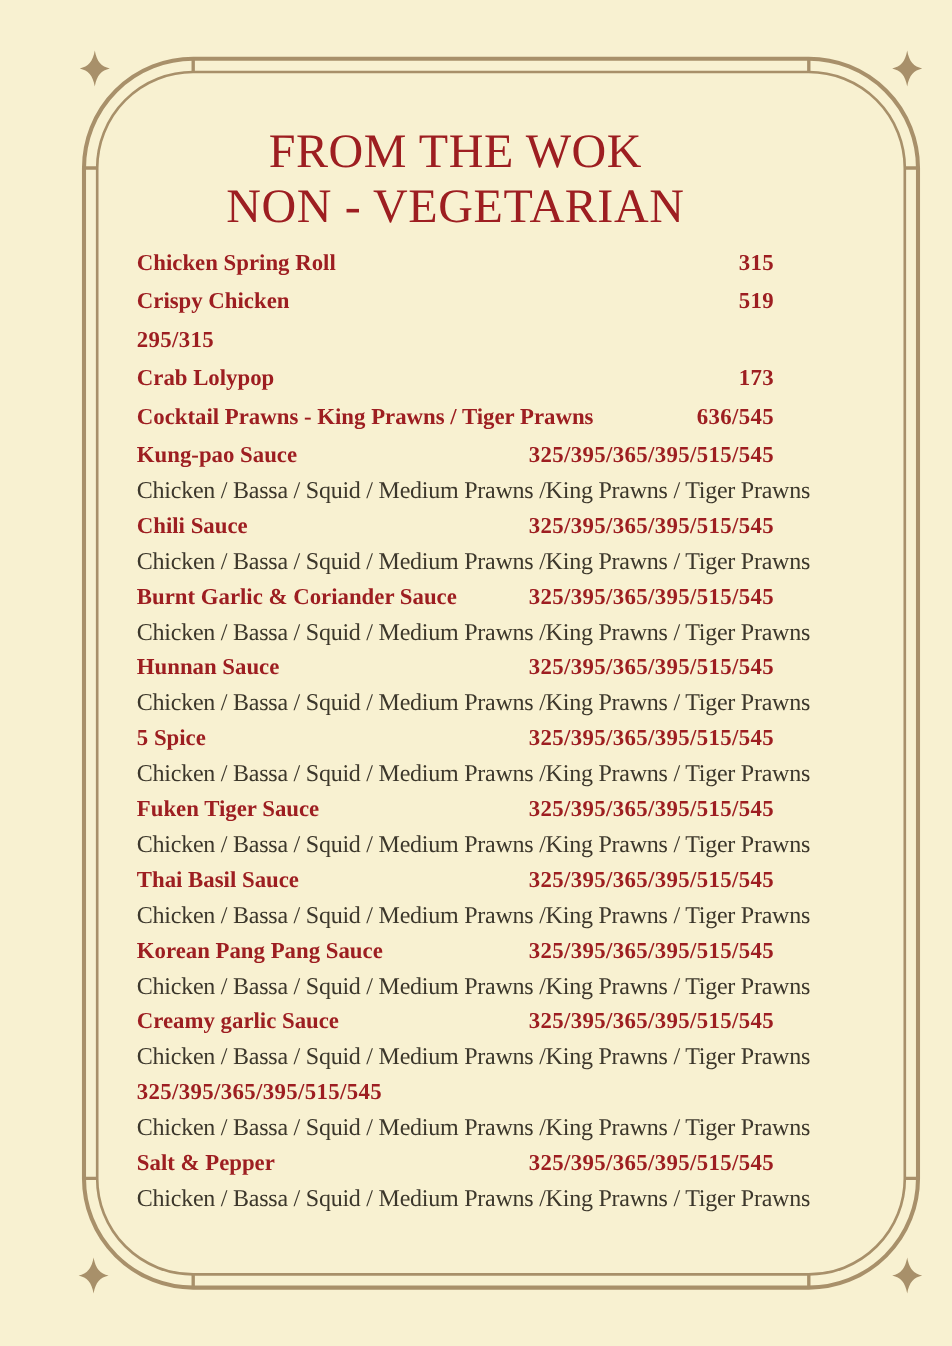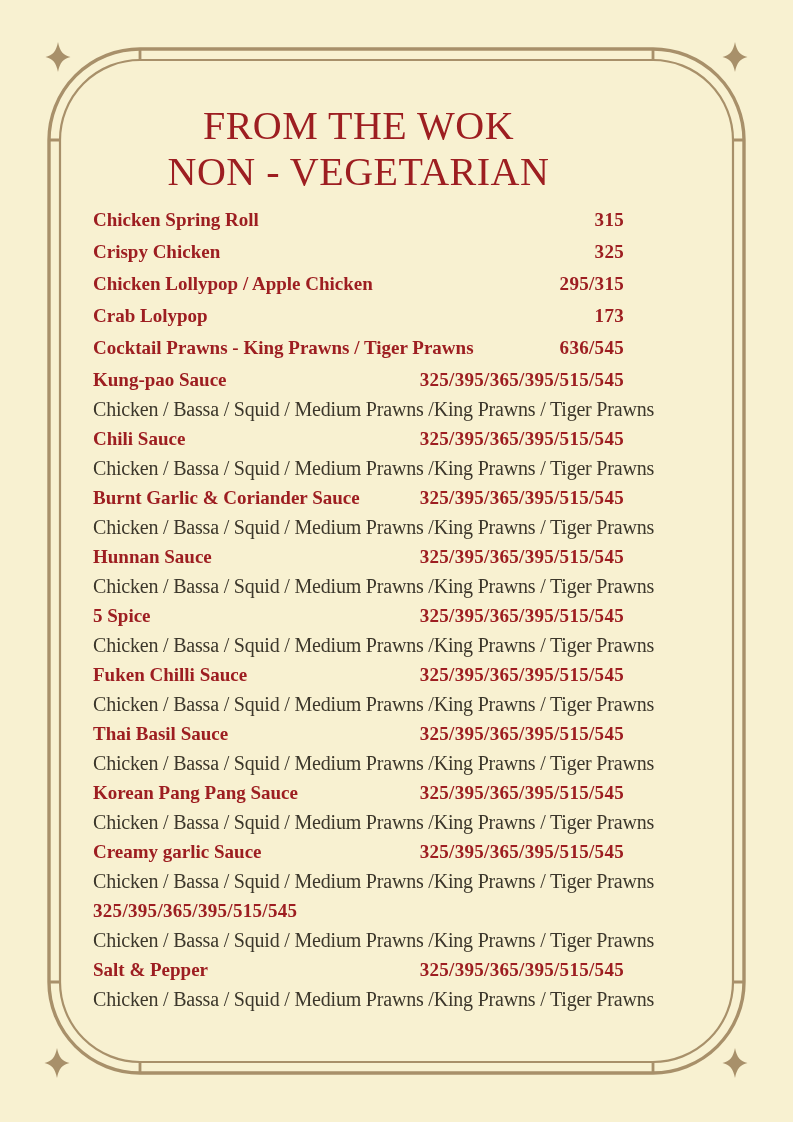--- a/index.html
+++ b/index.html
@@ -8,21 +8,21 @@
     --red:#9d1e21;
     --sub:#3c372b;
   }
   html,body{margin:0;padding:0;}
   body{
     width:793px;height:1122px;
     background:var(--bg);
     font-family:"Liberation Serif", serif;
     overflow:hidden;
   }
-  .page{position:relative;width:717px;height:1122px;}
+  .page{position:relative;width:717px;height:1122px;margin-left:21px;}
   .frame{position:absolute;left:0;top:0;width:793px;height:1122px;pointer-events:none;}
   .title{
     position:absolute;top:103px;left:0;right:0;
     text-align:center;color:var(--red);
     font-size:40px;line-height:46px;font-weight:500;
     letter-spacing:0.5px;
   }
   .menu{position:absolute;top:204px;left:93px;right:93px;}
   .item{margin:0;}
   .row{
@@ -80,28 +80,27 @@
     <div class="row">
       <span class="name">Chicken Spring Roll</span>
       <span class="price">315</span>
     </div>
 
   </div>
 
   <div class="item">
     <div class="row">
       <span class="name">Crispy Chicken</span>
-      <span class="price">325</span>
-    </div>
-
-  </div>
-
-  <div class="item">
-    <div class="row">
-      <span class="name">Chicken Lollypop / Apple Chicken</span>
+      <span class="price">519</span>
+    </div>
+
+  </div>
+
+  <div class="item">
+    <div class="row">
       <span class="price">295/315</span>
     </div>
 
   </div>
 
   <div class="item">
     <div class="row">
       <span class="name">Crab Lolypop</span>
       <span class="price">173</span>
     </div>
@@ -151,21 +150,21 @@
   <div class="item">
     <div class="row">
       <span class="name">5 Spice</span>
       <span class="price">325/395/365/395/515/545</span>
     </div>
     <div class="sub">Chicken / Bassa / Squid / Medium Prawns /King Prawns / Tiger Prawns</div>
   </div>
 
   <div class="item">
     <div class="row">
-      <span class="name">Fuken Chilli Sauce</span>
+      <span class="name">Fuken Tiger Sauce</span>
       <span class="price">325/395/365/395/515/545</span>
     </div>
     <div class="sub">Chicken / Bassa / Squid / Medium Prawns /King Prawns / Tiger Prawns</div>
   </div>
 
   <div class="item">
     <div class="row">
       <span class="name">Thai Basil Sauce</span>
       <span class="price">325/395/365/395/515/545</span>
     </div>

